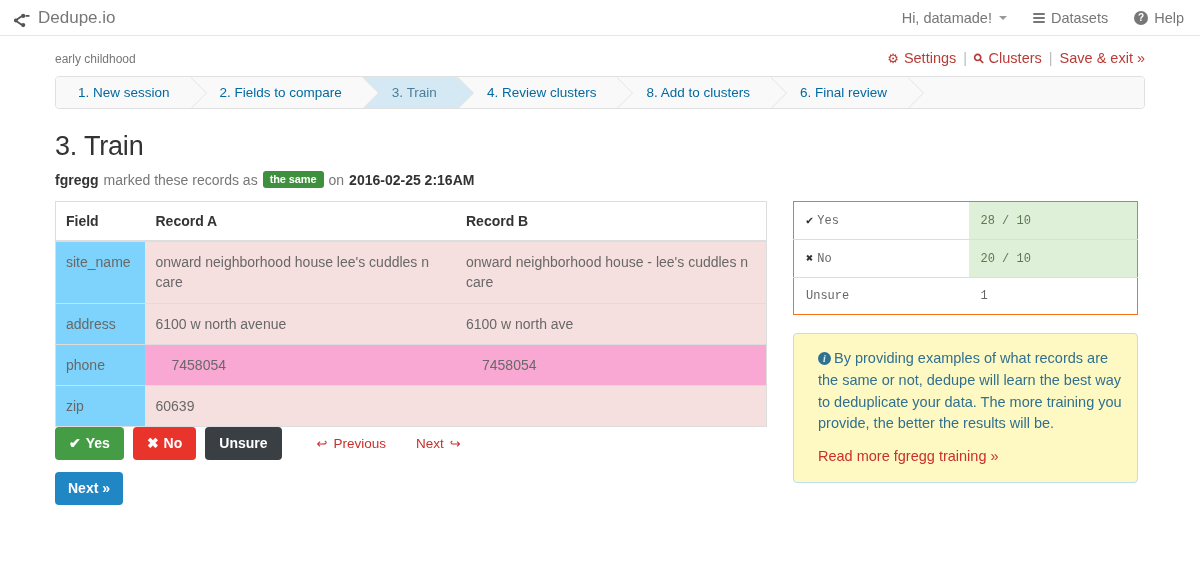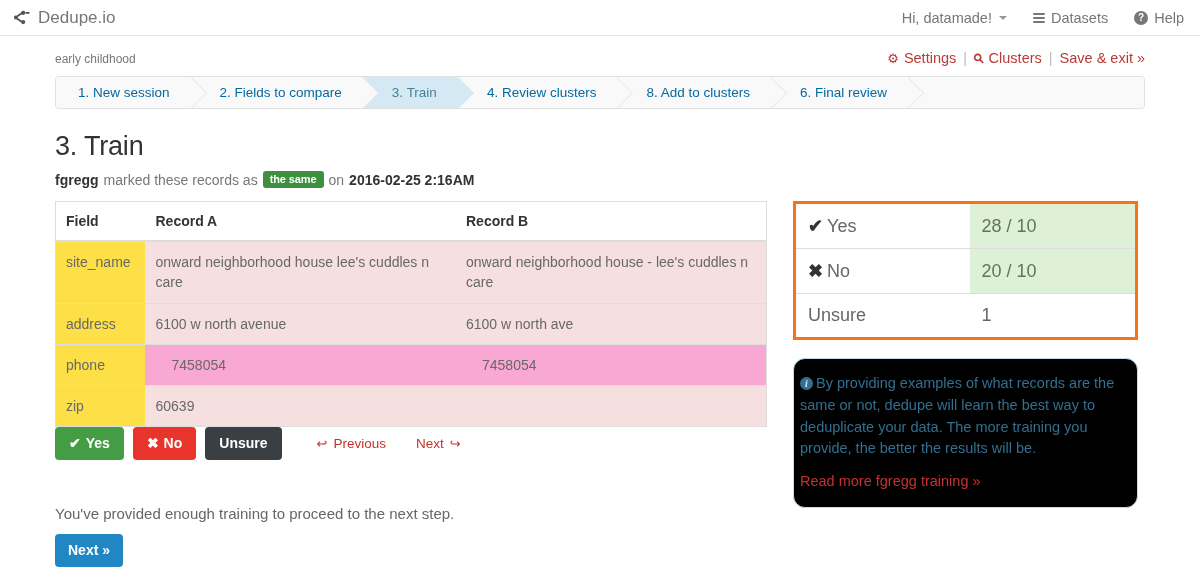--- a/index.html
+++ b/index.html
@@ -19,21 +19,21 @@
     height: 36px;
     background: #ffffff;
     border-bottom: 1px solid #e7e7e7;
     display: flex;
     align-items: center;
     padding: 0 16px 0 14px;
     position: relative;
   }
   .brand {
     display: flex;
-    align-items: center;
+    align-items: flex-end;
     gap: 7px;
     color: #777777;
     font-size: 17px;
     text-decoration: none;
   }
   .brand-icon { display: inline-flex; align-items: center; color: #555; }
   .nav-right {
     margin-left: auto;
     display: flex;
     align-items: center;
@@ -199,21 +199,21 @@
   }
   table.compare td {
     padding: 10px 10px;
     border-top: 1px solid #dddddd;
     color: #686868;
     vertical-align: top;
     line-height: 1.45;
   }
   table.compare td.fieldname {
     color: #686868;
-    background: #fde047;
+    background: #7dd3fc;
     white-space: nowrap;
     width: 90px;
   }
   tr.diff td:not(.fieldname) { background: #f6dfdf; }
   tr.same td:not(.fieldname) { background: #f9a8d4; padding-left: 26px; }
   col.c-field { width: 90px; }
   col.c-a { width: 311px; }
   col.c-b { width: 311px; }
 
   
@@ -256,41 +256,42 @@
     margin-top: 45px;
     font-size: 15px;
     color: #666;
   }
   .next-wrap { margin-top: 12px; }
 
   
   table.counts {
     width: 100%;
     border-collapse: collapse;
-    border: 3px solid #f97316;
-    font-size: 18px;
+    border: 1px solid #f97316;
+    font-size: 12px;
+    font-family: Liberation Mono, monospace;
   }
   table.counts td {
     padding: 11px 12px;
     color: #666;
     border-top: 1px solid #dddddd;
   }
   table.counts tr:first-child td { border-top: none; }
   table.counts td.label { width: 175px; background: #ffffff; }
   table.counts td.value.green { background: #dff0d8; color: #5a7a52; }
   table.counts td.value { background: #ffffff; }
   .check-ic { font-weight: bold; color: #333; margin-right: 4px; }
   .x-ic { font-weight: bold; color: #333; margin-right: 4px; }
 
   .infobox {
     margin-top: 18px;
-    background: #000000;
+    background: #fef9c3;
     border: 1px solid #bce0ec;
-    border-radius: 12px;
-    padding: 14px 15px 14px 6px;
+    border-radius: 4px;
+    padding: 14px 15px 14px 24px;
     color: #31708f;
     font-size: 14.5px;
     line-height: 1.5;
   }
   .infobox .info-ic {
     display: inline-flex;
     align-items: center;
     justify-content: center;
     width: 13px; height: 13px;
     border-radius: 50%;
@@ -469,21 +470,20 @@
             <span class="arrow-back">↩</span>
             <span>Previous</span>
           </a>
           <a href="#">
             <span>Next</span>
             <span class="arrow-fwd">↪</span>
           </a>
         </div>
       </div>
 
-      <div class="enough">You've provided enough training to proceed to the next step.</div>
       <div class="next-wrap">
         <button class="btn btn-next-primary">Next »</button>
       </div>
     </div>
 
     <div class="col-side">
       <table class="counts">
         <tbody>
           <tr>
             <td class="label">

